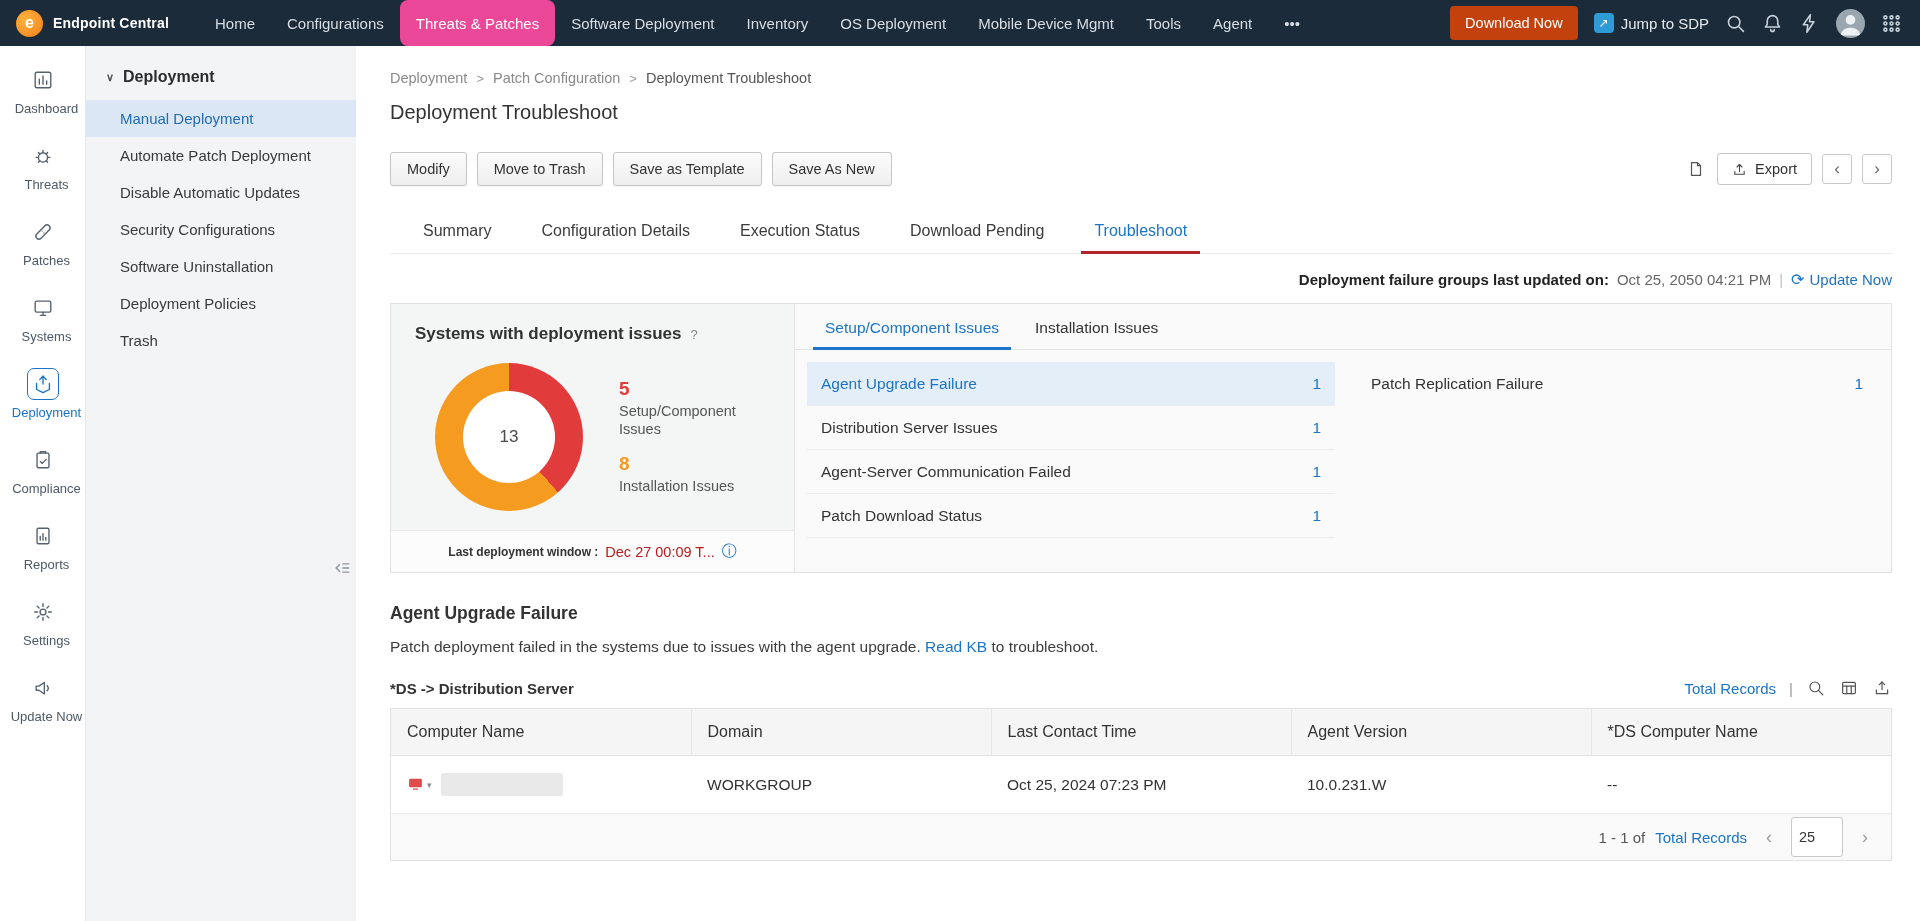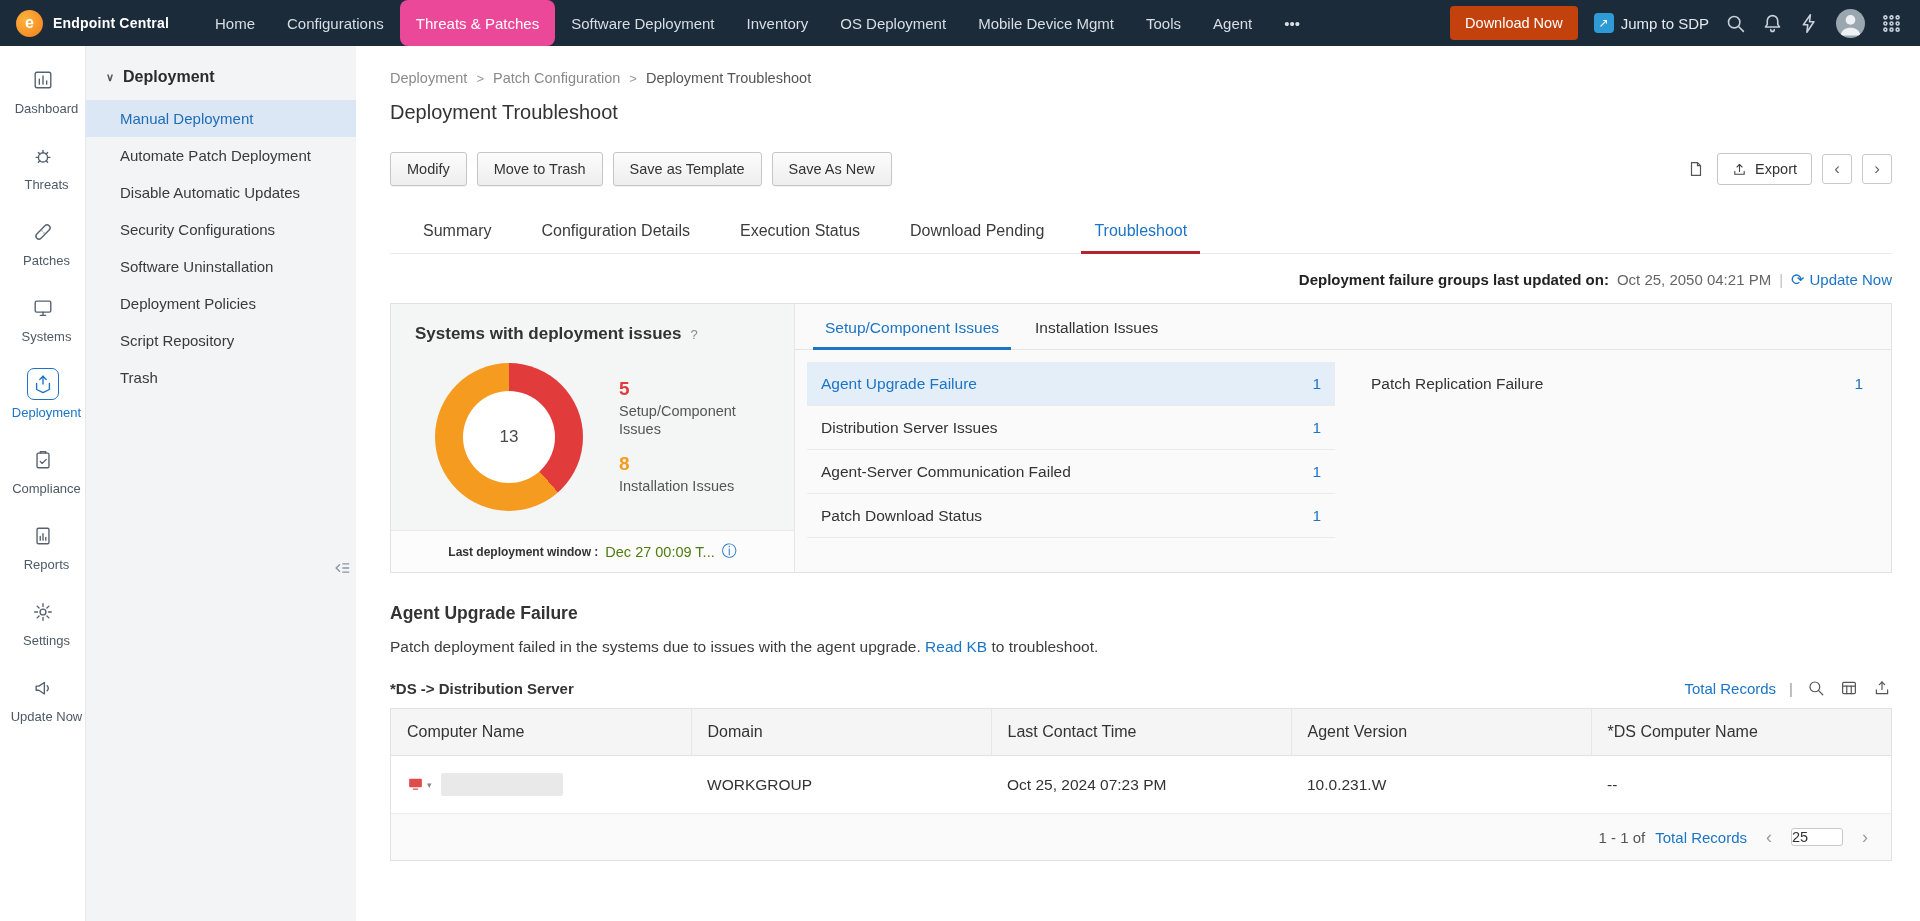--- a/index.html
+++ b/index.html
@@ -88,21 +88,21 @@
   .donut::after { content:""; position:absolute; inset:28px; background:#fff; border-radius:50%; }
   .donut-total { position:absolute; inset:0; display:flex; align-items:center; justify-content:center; font-size:17px; color:#4a4a4a; z-index:1; }
   .legend { margin-left:36px; }
   .legend-item + .legend-item { margin-top:16px; }
   .legend-val { font-size:19px; font-weight:700; line-height:1.1; }
   .legend-val.red { color:#e23b3c; }
   .legend-val.orange { color:#f59b20; }
   .legend-label { font-size:14.5px; color:#555; width:132px; line-height:1.25; margin-top:2px; }
   .issues-left-foot { height:42px; background:#fcfcfc; border-top:1px solid #e8e8e8; display:flex; align-items:center; justify-content:center; gap:7px; font-size:14.5px; }
   .foot-label { color:#333; font-weight:700; font-size:12px; }
-  .foot-value { color:#4d7c0f;text-align:right; }
+  .foot-value { color:#b91c1c;text-align:right; }
   .info-glyph { color:#2077c8; font-size:15px; }
 
   .issues-right { flex:1; display:flex; flex-direction:column; min-width:0; }
   .issue-tabs { display:flex; border-bottom:1px solid #e4e4e4; padding-left:12px; }
   .issue-tab { padding:15px 18px 12px; font-size:15.5px; color:#333; position:relative; white-space:nowrap; }
   .issue-tab.active { color:#1b74c5; }
   .issue-tab.active::after { content:""; position:absolute; left:6px; right:6px; bottom:-1px; height:3px; background:#1b74c5; }
   .issue-cols { display:flex; padding:12px 28px 0 12px; flex:1; }
   .issue-list { width:528px; flex:none; }
   .issue-item { display:flex; align-items:center; justify-content:space-between; height:44px; padding:0 14px; border-bottom:1px solid #ebebeb; font-size:15.5px; color:#333; cursor:pointer; }
@@ -125,21 +125,21 @@
   table { width:100%; border-collapse:collapse; table-layout:fixed; }
   thead th { background:#f5f5f5; text-align:left; font-size:16px; font-weight:400; color:#333; padding:14px 16px; border-bottom:1px solid #e2e2e2; border-left:1px solid #e7e7e7; }
   thead th:first-child { border-left:none; }
   tbody td { padding:17px 16px; font-size:15.5px; color:#333; border-bottom:1px solid #ececec; background:#fff; }
   .computer-cell { display:flex; align-items:center; }
   .pc-icon svg { width:17px; height:17px; }
   .caret { font-size:9px; color:#888; margin-left:3px; }
   .redacted { width:122px; height:23px; background:#e9e9e9; border-radius:2px; margin-left:9px; }
 
   .table-foot { height:46px; background:#fafafa; display:flex; align-items:center; justify-content:flex-end; gap:10px; padding:0 14px; font-size:15px; color:#555; }
-  .page-input { width:52px; height:18px; border:1px solid #c9c9c9; border-radius:3px; padding:0 0; font-size:14.5px; color:#333; font-family:inherit; }
+  .page-input { width:52px; height:40px; border:1px solid #c9c9c9; border-radius:3px; padding:0 7px; font-size:14.5px; color:#333; font-family:inherit; }
   .foot-chev { border:none; background:none; color:#9a9a9a; font-size:18px; width:24px; height:28px; display:flex; align-items:center; justify-content:center; }
 </style>
 </head>
 <body>
 
 <header class="topnav">
   <div class="brand">
     <span class="logo-circle">e</span>
     <span class="brand-name">Endpoint Central</span>
   </div>
@@ -304,21 +304,20 @@
     <div class="sidebar-header">
       <span class="sidebar-chevron">∨</span>
       <span>Deployment</span>
     </div>
     <a class="sidebar-item active">Manual Deployment</a>
     <a class="sidebar-item">Automate Patch Deployment</a>
     <a class="sidebar-item">Disable Automatic Updates</a>
     <a class="sidebar-item">Security Configurations</a>
     <a class="sidebar-item">Software Uninstallation</a>
     <a class="sidebar-item">Deployment Policies</a>
-    <a class="sidebar-item">Script Repository</a>
     <a class="sidebar-item">Trash</a>
     <span class="collapse-handle">
       <svg viewBox="0 0 24 24">
           <path d="m9 8-4 4 4 4"></path>
           <line x1="13" y1="7" x2="20" y2="7"></line>
           <line x1="13" y1="12" x2="20" y2="12"></line>
           <line x1="13" y1="17" x2="20" y2="17"></line>
         </svg>
     </span>
   </aside>

